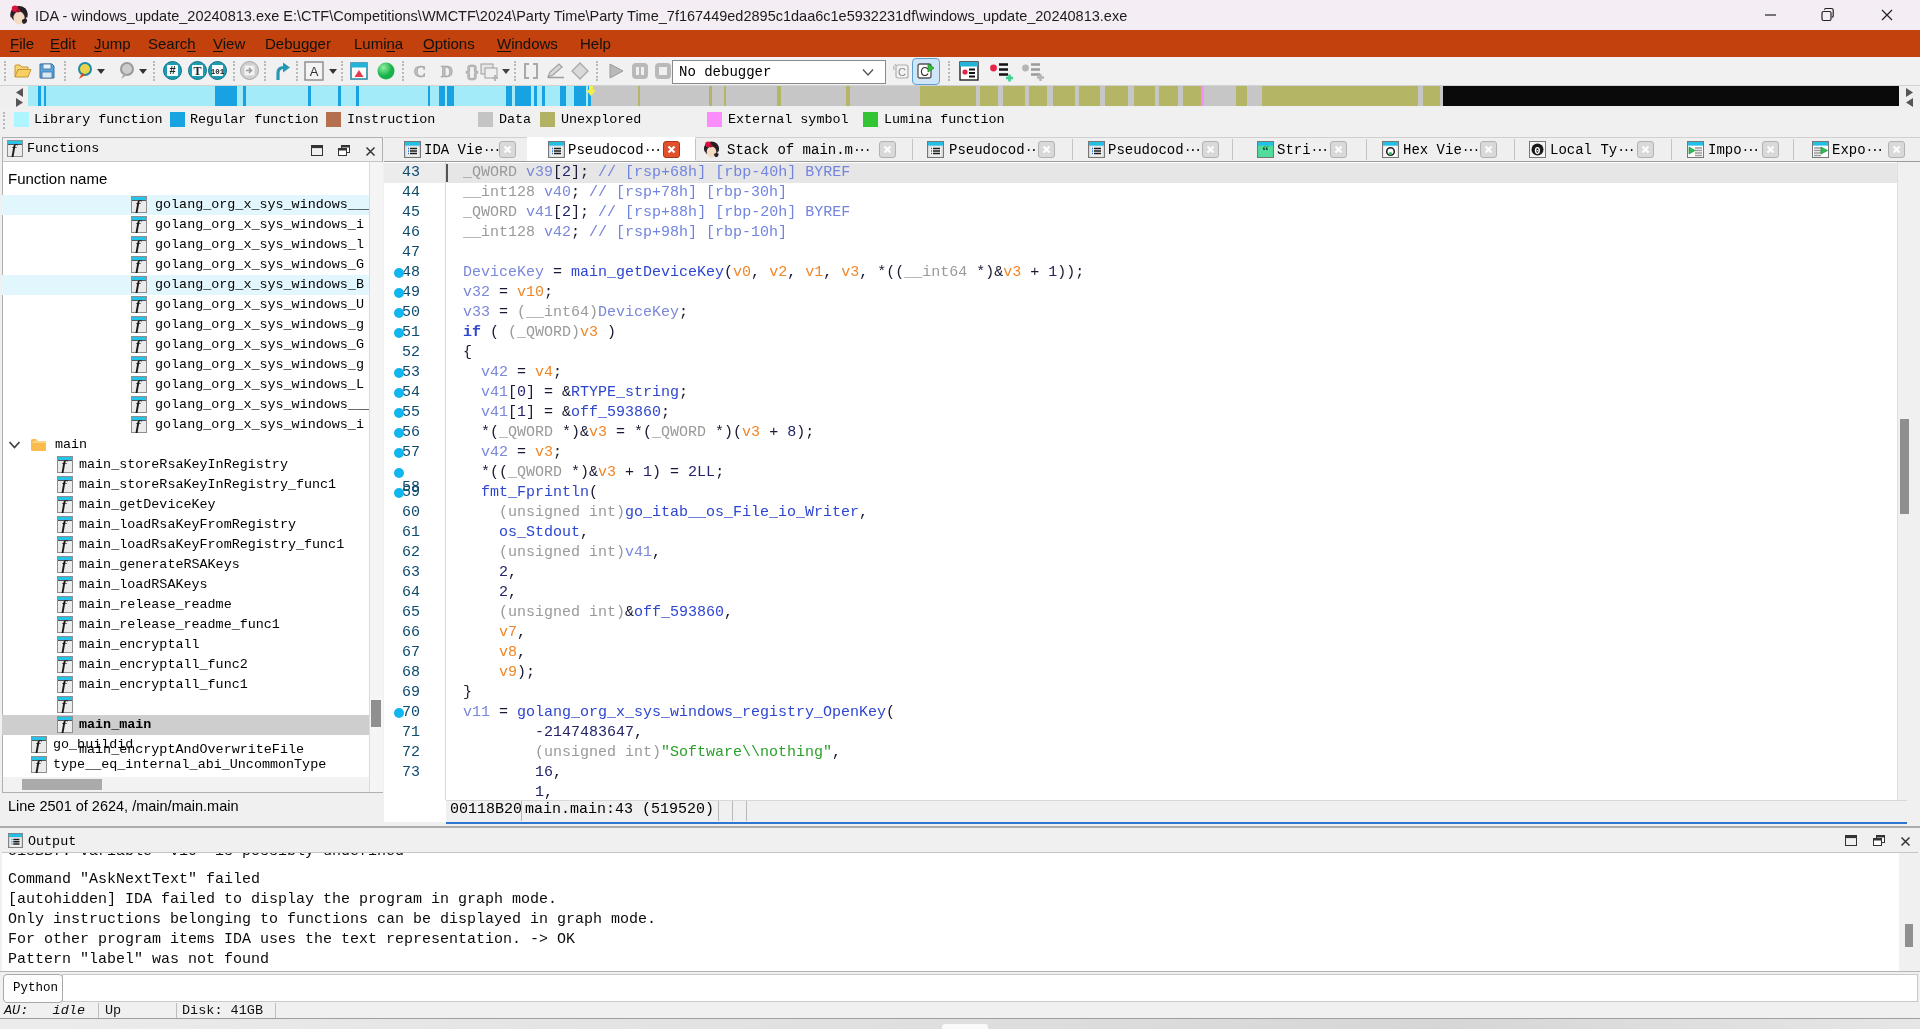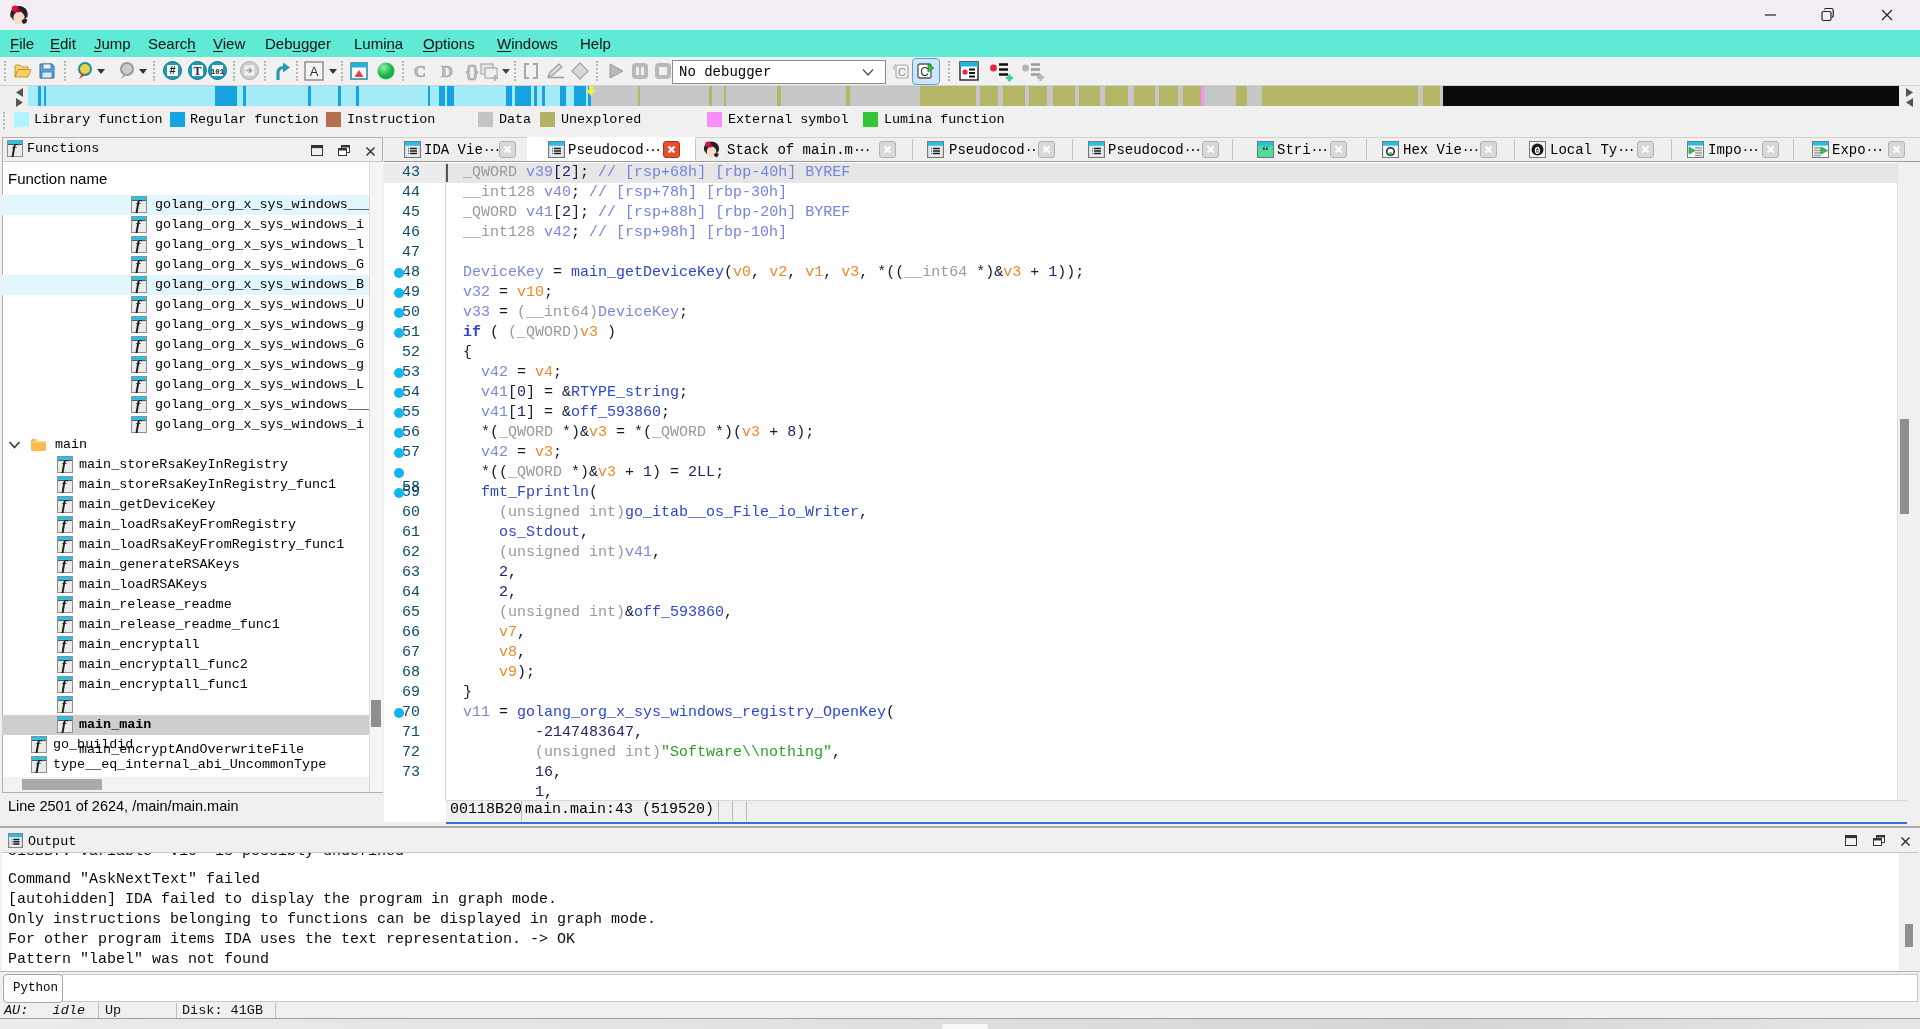--- a/index.html
+++ b/index.html
@@ -5,21 +5,21 @@
   html,body{margin:0;padding:0;}
   body{width:1920px;height:1029px;overflow:hidden;position:relative;
        font-family:"Liberation Sans",sans-serif;background:#f0f0f0;-webkit-font-smoothing:antialiased;}
   .abs{position:absolute;}
   .mono{font-family:"Liberation Mono",monospace;}
   .pre{white-space:pre;}
   
   #titlebar{left:0;top:0;width:1920px;height:30px;background:#f4edf3;}
   #titlebar .ttl{left:35px;top:7.5px;font-size:14.5px;color:#1c1c1c;letter-spacing:0px;}
   .capbtn{top:0px;width:46px;height:30px;color:#222;}
-  #menubar{left:0;top:30px;width:1920px;height:27px;background:#5eead4;}
+  #menubar{left:0;top:30px;width:1920px;height:27px;background:#c2410c;}
   .mi{position:absolute;top:5px;font-size:15px;color:#111;}
   .mi u{text-decoration:underline;text-underline-offset:2px;}
   #toolbar{left:0;top:57px;width:1920px;height:28px;background:#f2f1f1;border-bottom:1px solid #d2d2d2;}
   .tsep{position:absolute;top:4px;height:20px;width:0px;border-left:2px dotted #b9b9b9;}
   .navrow{left:0;top:86px;width:1920px;height:22px;background:#f0efef;}
   #band{position:absolute;left:28px;top:0px;width:1871px;height:20px;background:#a4ebf9;overflow:hidden;}
   .bs{position:absolute;top:0;height:20px;}
   #legend{left:0;top:108px;width:1920px;height:26px;background:#f0f0f0;}
   .lsq{position:absolute;top:4px;width:15px;height:15px;}
   .llb{position:absolute;top:4px;font-family:"Liberation Mono",monospace;font-size:13.4px;color:#000;}
@@ -47,20 +47,21 @@
 <body>
 <div id="titlebar" class="abs">
   <svg class="abs" style="left:8px;top:4px" width="22" height="22" viewBox="0 0 22 22">
     <ellipse cx="11" cy="10" rx="8.5" ry="8" fill="#2a2228"></ellipse>
     <ellipse cx="11" cy="14" rx="5.6" ry="6.5" fill="#f3dcc3"></ellipse>
     <path d="M2.5 14 Q1.5 3 11 2.5 Q20.5 3 19.5 14 Q18 8 14.5 6.5 Q7.5 4.5 5 9 Q3 10.5 2.5 14Z" fill="#241d22"></path>
     <path d="M14 16 Q17 14 19 15.5 Q19.5 19 16 20 Q13.5 19 14 16Z" fill="#2a2228"></path>
     <circle cx="7" cy="4.8" r="3.2" fill="#d9133f"></circle>
     <circle cx="10.2" cy="6.6" r="2" fill="#b30d31"></circle>
   </svg>
+  <div class="ttl abs">IDA - windows_update_20240813.exe E:\CTF\Competitions\WMCTF\2024\Party Time\Party Time_7f167449ed2895c1daa6c1e5932231df\windows_update_20240813.exe</div>
   <svg class="abs capbtn" style="left:1747px" viewBox="0 0 46 30">
       <path d="M18 15h11" stroke="#222" stroke-width="1.2"></path>
     </svg>
   <svg class="abs capbtn" style="left:1804px" viewBox="0 0 46 30">
       <rect x="18" y="11.5" width="9" height="9" rx="1.5" fill="none" stroke="#222" stroke-width="1.2"></rect>
       <path d="M20.5 9.8 Q20.5 8.5 21.8 8.5 L27.5 8.5 Q29.2 8.5 29.2 10.2 L29.2 15.9 Q29.2 17.2 27.9 17.2" fill="none" stroke="#222" stroke-width="1.2"></path>
     </svg>
   <svg class="abs capbtn" style="left:1864px" viewBox="0 0 46 30">
       <path d="M18 10l10 10M28 10l-10 10" stroke="#222" stroke-width="1.2"></path>
     </svg>

